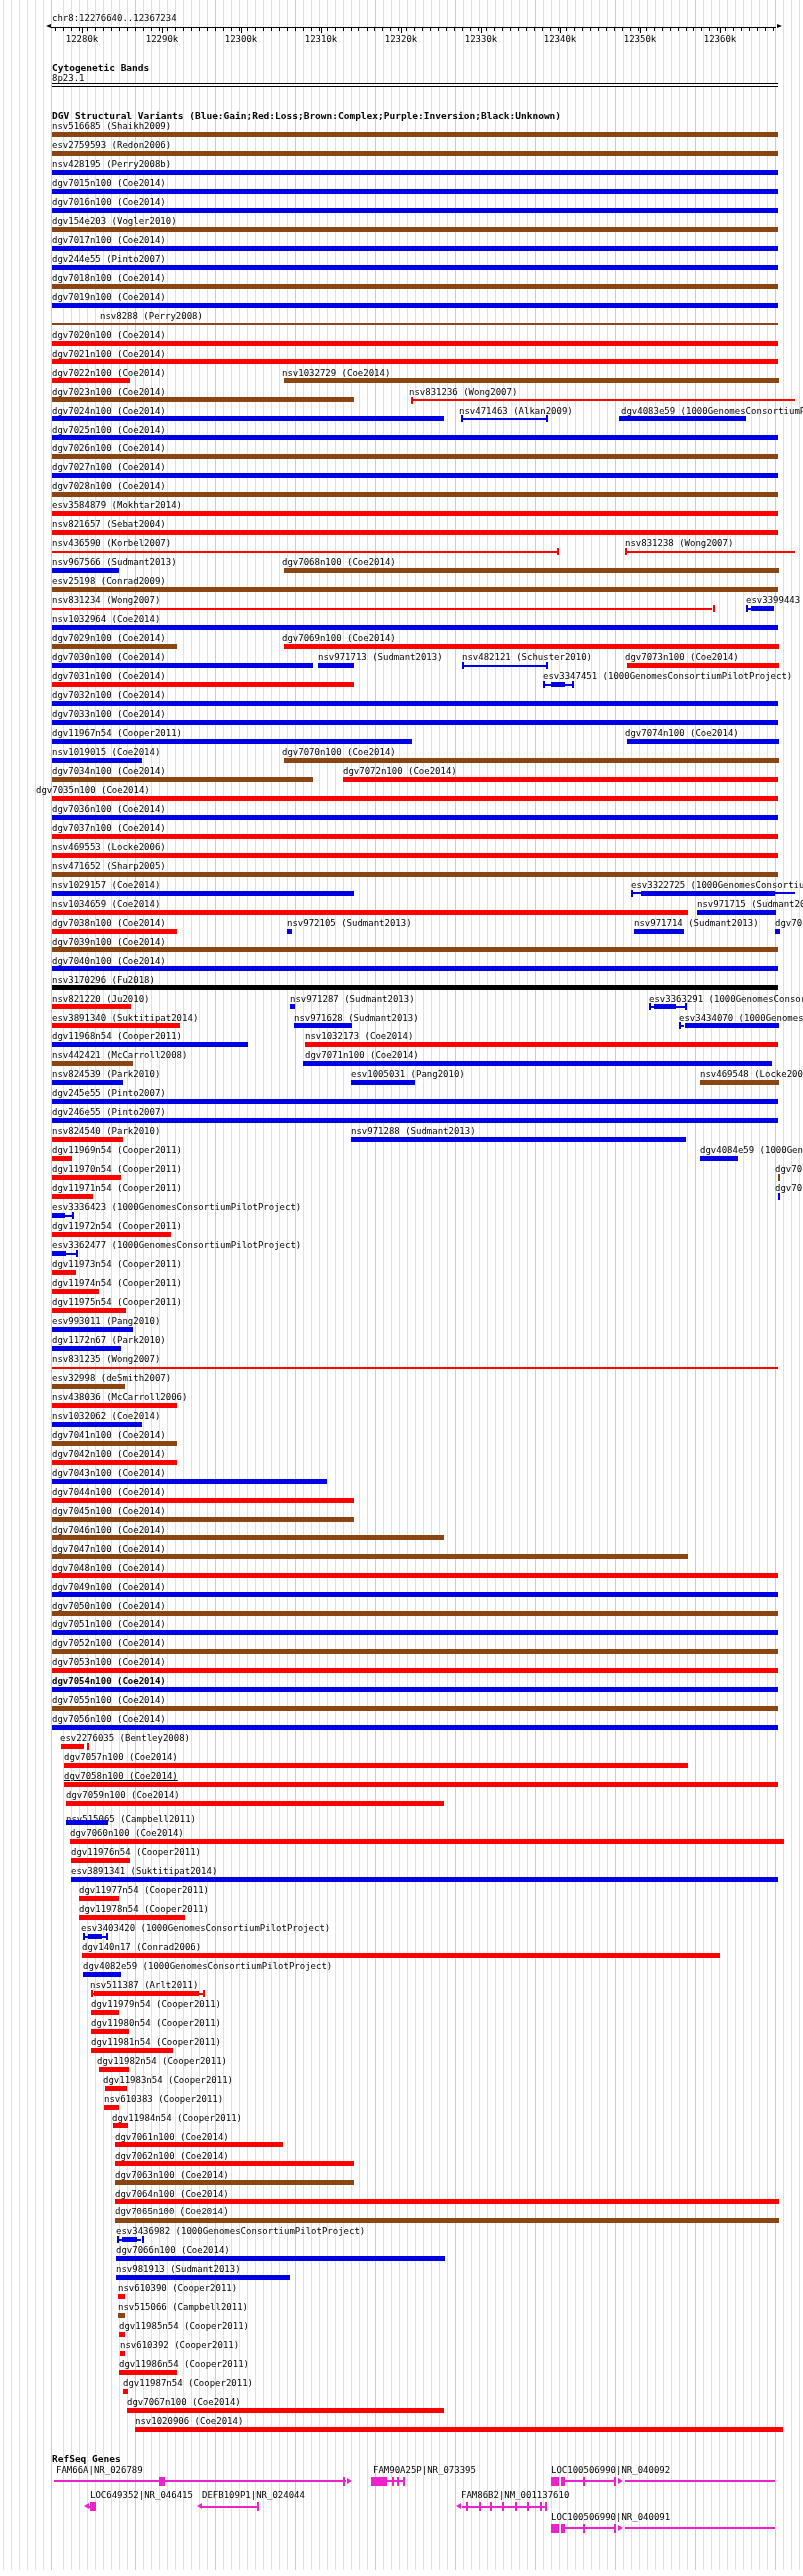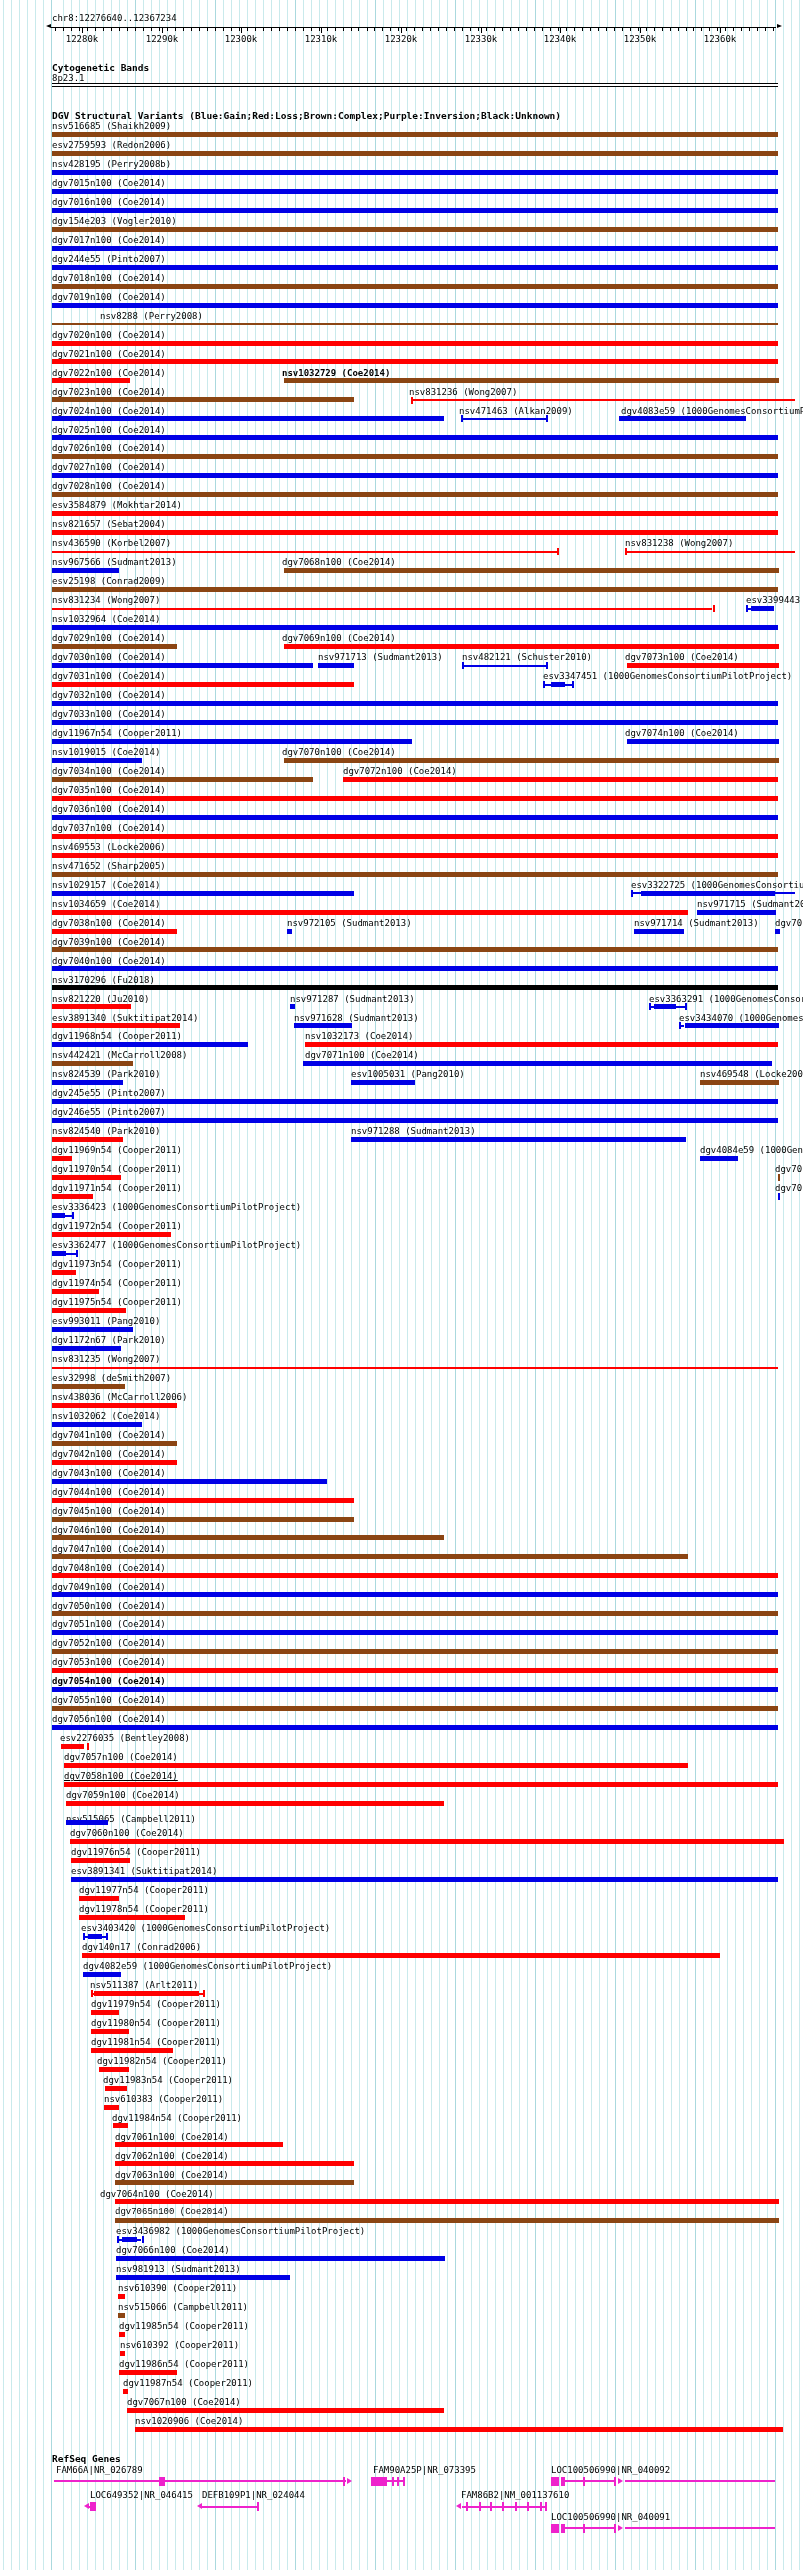--- a/index.html
+++ b/index.html
@@ -185,21 +185,21 @@
       <div class="t" style="left:52px;top:292px;">dgv7019n100 (Coe2014)</div>
       <div class="bar c-G" style="left:52px;top:303px;width:726px;"></div>
       <div class="t" style="left:52px;top:311px;margin-left:48px;">nsv8288 (Perry2008)</div>
       <div class="line c-C" style="left:52px;top:323px;width:726px;"></div>
       <div class="t" style="left:52px;top:330px;">dgv7020n100 (Coe2014)</div>
       <div class="bar c-L" style="left:52px;top:341px;width:726px;"></div>
       <div class="t" style="left:52px;top:349px;">dgv7021n100 (Coe2014)</div>
       <div class="bar c-L" style="left:52px;top:359px;width:726px;"></div>
       <div class="t" style="left:52px;top:368px;">dgv7022n100 (Coe2014)</div>
       <div class="bar c-L" style="left:52px;top:378px;width:78px;"></div>
-      <div class="t" style="left:282px;top:368px;font-weight:bold;">nsv1032729 (Coe2014)</div>
+      <div class="t" style="left:282px;top:368px;">nsv1032729 (Coe2014)</div>
       <div class="bar c-C" style="left:284px;top:378px;width:495px;"></div>
       <div class="t" style="left:52px;top:387px;">dgv7023n100 (Coe2014)</div>
       <div class="bar c-C" style="left:52px;top:397px;width:302px;"></div>
       <div class="t" style="left:409px;top:387px;">nsv831236 (Wong2007)</div>
       <div class="tick c-L" style="left:411px;top:397px;"></div>
       <div class="line c-L" style="left:411px;top:399px;width:384px;"></div>
       <div class="t" style="left:52px;top:406px;">dgv7024n100 (Coe2014)</div>
       <div class="bar c-G" style="left:52px;top:416px;width:392px;"></div>
       <div class="t" style="left:459px;top:406px;">nsv471463 (Alkan2009)</div>
       <div class="tick c-G" style="left:461px;top:415px;"></div>
@@ -271,21 +271,21 @@
       <div class="t" style="left:625px;top:728px;">dgv7074n100 (Coe2014)</div>
       <div class="bar c-G" style="left:627px;top:739px;width:152px;"></div>
       <div class="t" style="left:52px;top:747px;">nsv1019015 (Coe2014)</div>
       <div class="bar c-G" style="left:52px;top:758px;width:90px;"></div>
       <div class="t" style="left:282px;top:747px;">dgv7070n100 (Coe2014)</div>
       <div class="bar c-C" style="left:284px;top:758px;width:495px;"></div>
       <div class="t" style="left:52px;top:766px;">dgv7034n100 (Coe2014)</div>
       <div class="bar c-C" style="left:52px;top:777px;width:261px;"></div>
       <div class="t" style="left:343px;top:766px;">dgv7072n100 (Coe2014)</div>
       <div class="bar c-L" style="left:343px;top:777px;width:435px;"></div>
-      <div class="t" style="left:52px;top:785px;">dgv7035n100 (Coe2014)</div>
+      <div class="t" style="left:36px;top:785px;">dgv7035n100 (Coe2014)</div>
       <div class="bar c-L" style="left:52px;top:796px;width:726px;"></div>
       <div class="t" style="left:52px;top:804px;">dgv7036n100 (Coe2014)</div>
       <div class="bar c-G" style="left:52px;top:815px;width:726px;"></div>
       <div class="t" style="left:52px;top:823px;">dgv7037n100 (Coe2014)</div>
       <div class="bar c-L" style="left:52px;top:834px;width:726px;"></div>
       <div class="t" style="left:52px;top:842px;">nsv469553 (Locke2006)</div>
       <div class="bar c-L" style="left:52px;top:853px;width:726px;"></div>
       <div class="t" style="left:52px;top:861px;">nsv471652 (Sharp2005)</div>
       <div class="bar c-C" style="left:52px;top:872px;width:726px;"></div>
       <div class="t" style="left:52px;top:880px;">nsv1029157 (Coe2014)</div>
@@ -475,21 +475,21 @@
       <div class="t" style="left:104px;top:2094px;">nsv610383 (Cooper2011)</div>
       <div class="bar c-L" style="left:104px;top:2105px;width:15.4px;"></div>
       <div class="t" style="left:112px;top:2113px;">dgv11984n54 (Cooper2011)</div>
       <div class="bar c-L" style="left:113px;top:2123px;width:14.5px;"></div>
       <div class="t" style="left:115px;top:2132px;">dgv7061n100 (Coe2014)</div>
       <div class="bar c-L" style="left:115px;top:2142px;width:168px;"></div>
       <div class="t" style="left:115px;top:2151px;">dgv7062n100 (Coe2014)</div>
       <div class="bar c-L" style="left:115px;top:2161px;width:239px;"></div>
       <div class="t" style="left:115px;top:2170px;">dgv7063n100 (Coe2014)</div>
       <div class="bar c-C" style="left:115px;top:2180px;width:239px;"></div>
-      <div class="t" style="left:100px;top:2189px;">dgv7064n100 (Coe2014)</div>
+      <div class="t" style="left:115px;top:2189px;">dgv7064n100 (Coe2014)</div>
       <div class="bar c-L" style="left:115px;top:2199px;width:664px;"></div>
       <div class="t" style="left:115px;top:2207px;font-family:Liberation Mono, monospace;">dgv7065n100 (Coe2014)</div>
       <div class="bar c-C" style="left:115px;top:2218px;width:664px;"></div>
       <div class="t" style="left:116px;top:2226px;">esv3436982 (1000GenomesConsortiumPilotProject)</div>
       <div class="tick c-G" style="left:117px;top:2236px;"></div>
       <div class="line c-G" style="left:117px;top:2239px;width:5.4px;"></div>
       <div class="bar c-G" style="left:122px;top:2237px;width:14.5px;"></div>
       <div class="line c-G" style="left:136px;top:2239px;width:5.4px;"></div>
       <div class="tick c-G" style="left:142px;top:2236px;"></div>
       <div class="t" style="left:116px;top:2245px;">dgv7066n100 (Coe2014)</div>

